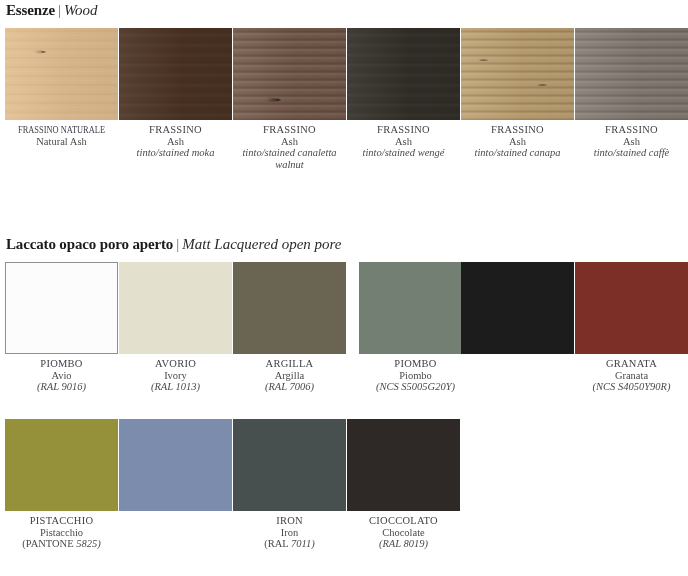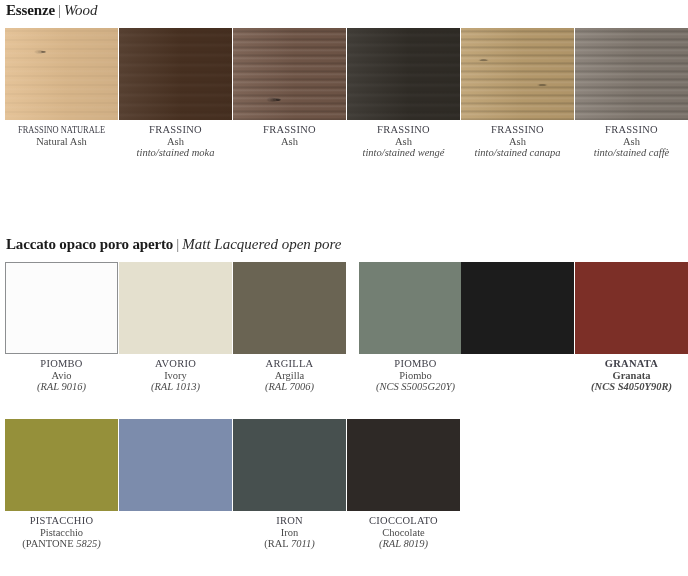--- a/index.html
+++ b/index.html
@@ -213,20 +213,21 @@
 
     <div class="cell" style="left:228px;">
       <div class="swatch" style="background:#74594a;">
         <div class="grain cathedral-low"></div>
         <div class="grain lines-strong"></div>
         <div class="sheen"></div>
       </div>
       <div class="caption">
         <span class="cap-it">FRASSINO</span>
         <span class="cap-en">Ash</span>
+        <span class="cap-note">tinto/stained canaletta walnut</span>
       </div>
     </div>
 
     <div class="cell" style="left:342px;">
       <div class="swatch" style="background:#322e28;">
         <div class="grain lines-soft"></div>
         <div class="sheen"></div>
       </div>
       <div class="caption">
         <span class="cap-it">FRASSINO</span>
@@ -300,21 +301,21 @@
         <span class="cap-it">PIOMBO</span>
         <span class="cap-en">Piombo</span>
         <span class="cap-note">(NCS S5005G20Y)</span>
       </div>
     </div>
 
     <div class="cell" style="left:456px;">
       <div class="swatch" style="background:#1c1c1c;"></div>
     </div>
 
-    <div class="cell" style="left:570px;font-weight:bold;">
+    <div class="cell" style="left:570px;">
       <div class="swatch" style="background:#7c2f27;"></div>
       <div class="caption">
         <span class="cap-it">GRANATA</span>
         <span class="cap-en">Granata</span>
         <span class="cap-note">(NCS S4050Y90R)</span>
       </div>
     </div>
   </div>
 
   <div class="grid" id="lacquer-grid-2">

